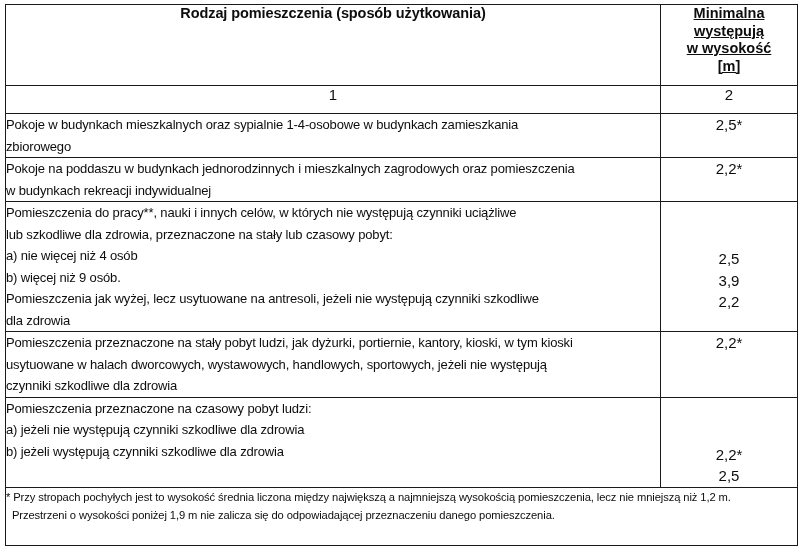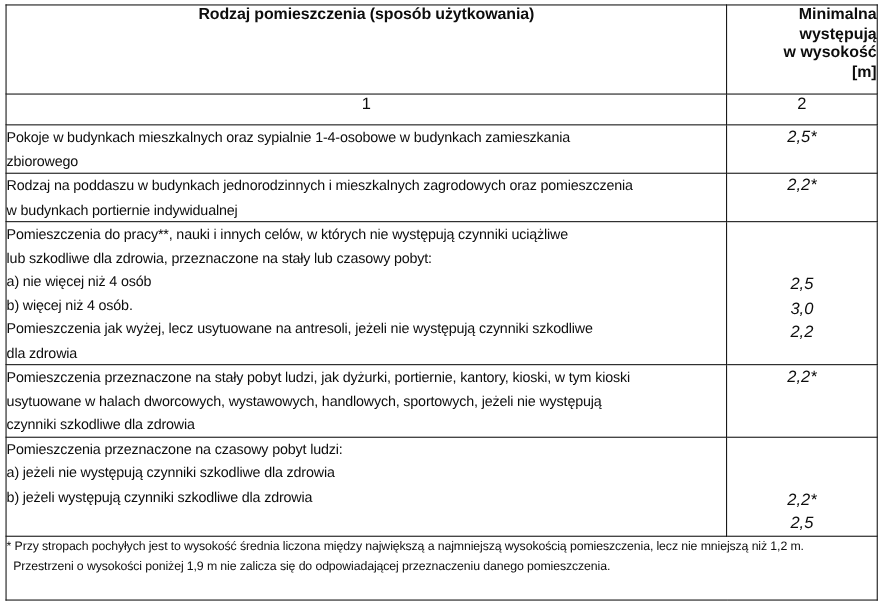--- a/index.html
+++ b/index.html
@@ -50,26 +50,27 @@
     height: 81px;
     text-align: center;
     font-weight: bold;
     font-size: 14.5px;
     letter-spacing: -0.1px;
     padding-top: 7px;
     box-sizing: border-box;
   }
   .hdr-val {
     height: 81px;
-    text-align: right;
+    text-align: center;
     font-weight: bold;
     font-size: 14.5px;
     line-height: 17.5px;
     padding-top: 7px;
     box-sizing: border-box;
+    text-decoration: underline;
   }
   .hdr-val .hl { display: block; }
 
   
   .num-row td {
     height: 28px;
     text-align: center;
     font-size: 15px;
     font-weight: normal;
     padding-top: 3px;
@@ -86,21 +87,21 @@
   }
   .desc .ln { display: block; white-space: nowrap; }
 
   .val {
     font-size: 15px;
     line-height: 21.5px;
     text-align: center;
     padding: 3px 4px 4px 4px;
     box-sizing: border-box;
   }
-  .val .ln { display: block; font-style: italic; }
+  .val .ln { display: block; }
   .val.pad-a { padding-top: 46px; }
   .val.pad-b { padding-top: 46px; }
 
   
   .footnotes {
     font-size: 11.2px;
     line-height: 18px;
     padding: 4px 6px 3px 8px;
     letter-spacing: -0.1px;
     box-sizing: border-box;
@@ -141,40 +142,40 @@
           <span class="ln">Pokoje w budynkach mieszkalnych oraz sypialnie 1-4-osobowe w budynkach zamieszkania</span>
           <span class="ln">zbiorowego</span>
         </td>
         <td class="val">
           <span class="ln">2,5*</span>
         </td>
       </tr>
 
       <tr>
         <td class="desc">
-          <span class="ln">Rodzaj na poddaszu w budynkach jednorodzinnych i mieszkalnych zagrodowych oraz pomieszczenia</span>
-          <span class="ln">w budynkach portiernie indywidualnej</span>
+          <span class="ln">Pokoje na poddaszu w budynkach jednorodzinnych i mieszkalnych zagrodowych oraz pomieszczenia</span>
+          <span class="ln">w budynkach rekreacji indywidualnej</span>
         </td>
         <td class="val">
           <span class="ln">2,2*</span>
         </td>
       </tr>
 
       <tr>
         <td class="desc">
           <span class="ln">Pomieszczenia do pracy**, nauki i innych celów, w których nie występują czynniki uciążliwe</span>
           <span class="ln">lub szkodliwe dla zdrowia, przeznaczone na stały lub czasowy pobyt:</span>
           <span class="ln">a) nie więcej niż 4 osób</span>
-          <span class="ln">b) więcej niż 4 osób.</span>
+          <span class="ln">b) więcej niż 9 osób.</span>
           <span class="ln">Pomieszczenia jak wyżej, lecz usytuowane na antresoli, jeżeli nie występują czynniki szkodliwe</span>
           <span class="ln">dla zdrowia</span>
         </td>
         <td class="val pad-a">
           <span class="ln">2,5</span>
-          <span class="ln">3,0</span>
+          <span class="ln">3,9</span>
           <span class="ln">2,2</span>
         </td>
       </tr>
 
 
       <tr>
         <td class="desc">
           <span class="ln">Pomieszczenia przeznaczone na stały pobyt ludzi, jak dyżurki, portiernie, kantory, kioski, w tym kioski</span>
           <span class="ln">usytuowane w halach dworcowych, wystawowych, handlowych, sportowych, jeżeli nie występują</span>
           <span class="ln">czynniki szkodliwe dla zdrowia</span>

